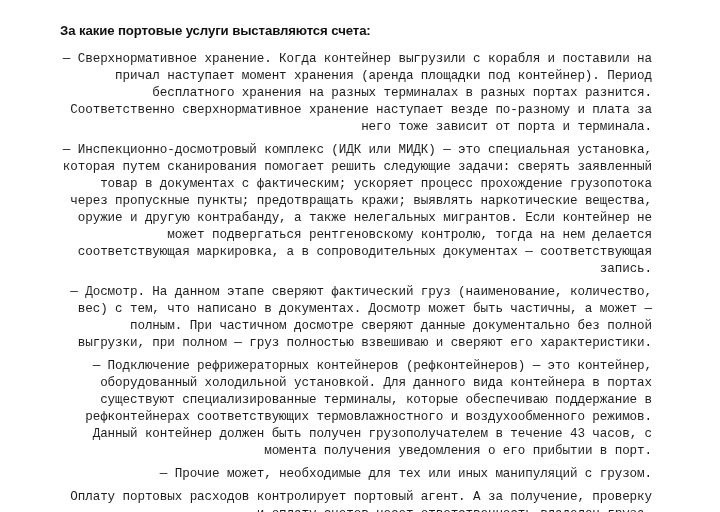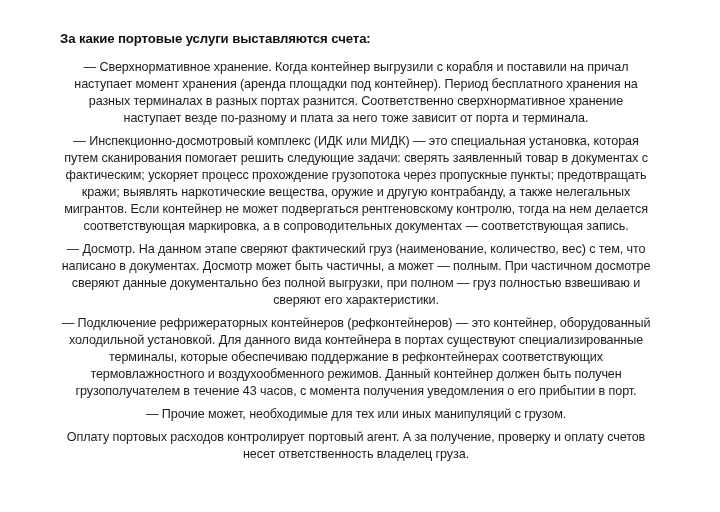--- a/index.html
+++ b/index.html
@@ -15,35 +15,36 @@
     color: #1d1d1f;
     -webkit-font-smoothing: antialiased;
   }
   .doc {
     box-sizing: border-box;
     width: 720px;
     height: 512px;
     padding: 22px 66px 20px 60px;
   }
   .doc-title {
-    margin: 8px 0 12px 0;
+    margin: 0 0 12px 0;
     font-size: 13.2px;
     line-height: 17px;
     font-weight: 700;
     letter-spacing: -0.1px;
     color: #111113;
   }
   .doc p {
     margin: 4px 0 6px 0;
     font-size: 12.6px;
     line-height: 17px;
     letter-spacing: -0.1px;
     max-width: 592px;
     color: #1d1d1f;
-    text-align: center;
+    text-align: right;
+    font-family: Liberation Mono, monospace;
   }
 </style>
 </head>
 <body>
 
 <article class="doc">
   <h1 class="doc-title">За какие портовые услуги выставляются счета:</h1>
 
   <p>— Сверхнормативное хранение. Когда контейнер выгрузили с корабля и поставили на причал наступает момент хранения (аренда площадки под контейнер). Период бесплатного хранения на разных терминалах в разных портах разнится. Соответственно сверхнормативное хранение наступает везде по-разному и плата за него тоже зависит от порта и терминала.</p>
 

